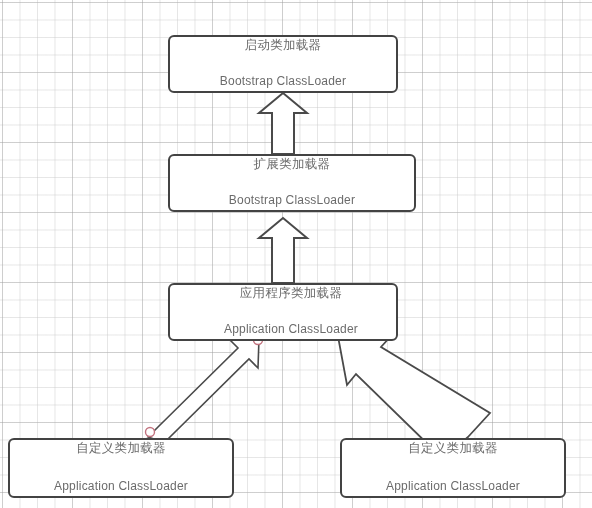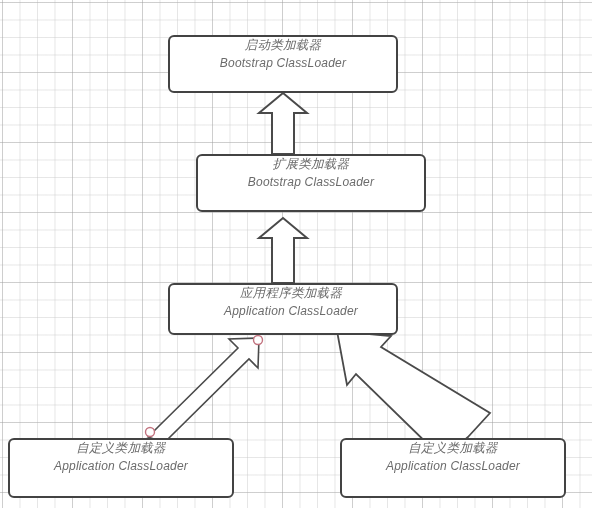--- a/index.html
+++ b/index.html
@@ -31,40 +31,39 @@
   }
   .node{
     position:absolute;
     box-sizing:border-box;
     background:#ffffff;
     border:2px solid #434343;
     border-radius:6px;
     display:flex;
     flex-direction:column;
     align-items:center;
-    justify-content:flex-start;
+    justify-content:space-between;
     color:#6b6b6b;
     z-index:5;
-    font-style:italic;
   }
   .node .cn{
     font-size:12.5px;
     line-height:17px;
     letter-spacing:0.3px;
     white-space:nowrap;
   }
   .node .en{
     font-size:12px;
     line-height:19px;
     letter-spacing:0.2px;
     white-space:nowrap;
   }
   #n-bootstrap{left:168px;top:35px;width:230px;height:58px;}
-  #n-extension{left:168px;top:154px;width:230px;height:58px;margin-left:28px;}
-  #n-application{left:168px;top:283px;width:230px;height:52px;padding-left:16px;}
+  #n-extension{left:168px;top:154px;width:248px;height:58px;}
+  #n-application{left:168px;top:283px;width:230px;height:58px;padding-left:16px;}
   #n-custom-left{left:8px;top:438px;width:226px;height:60px;}
   #n-custom-right{left:340px;top:438px;width:226px;height:60px;}
 </style>
 </head>
 <body>
 
 <div id="canvas">
 
   <svg id="edges" viewBox="0 0 592 508" width="592" height="508" xmlns="http://www.w3.org/2000/svg">
 

